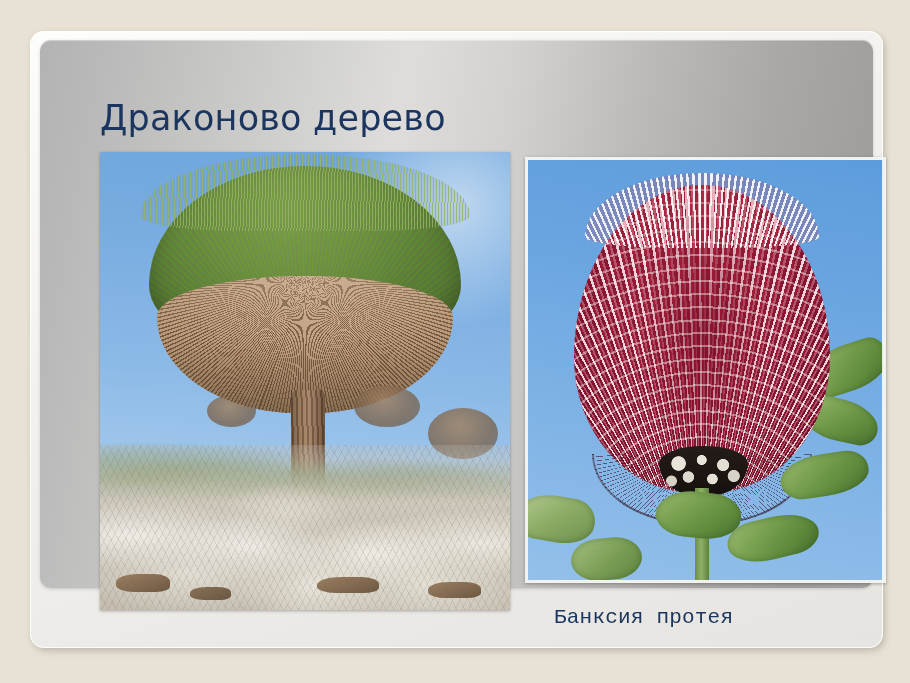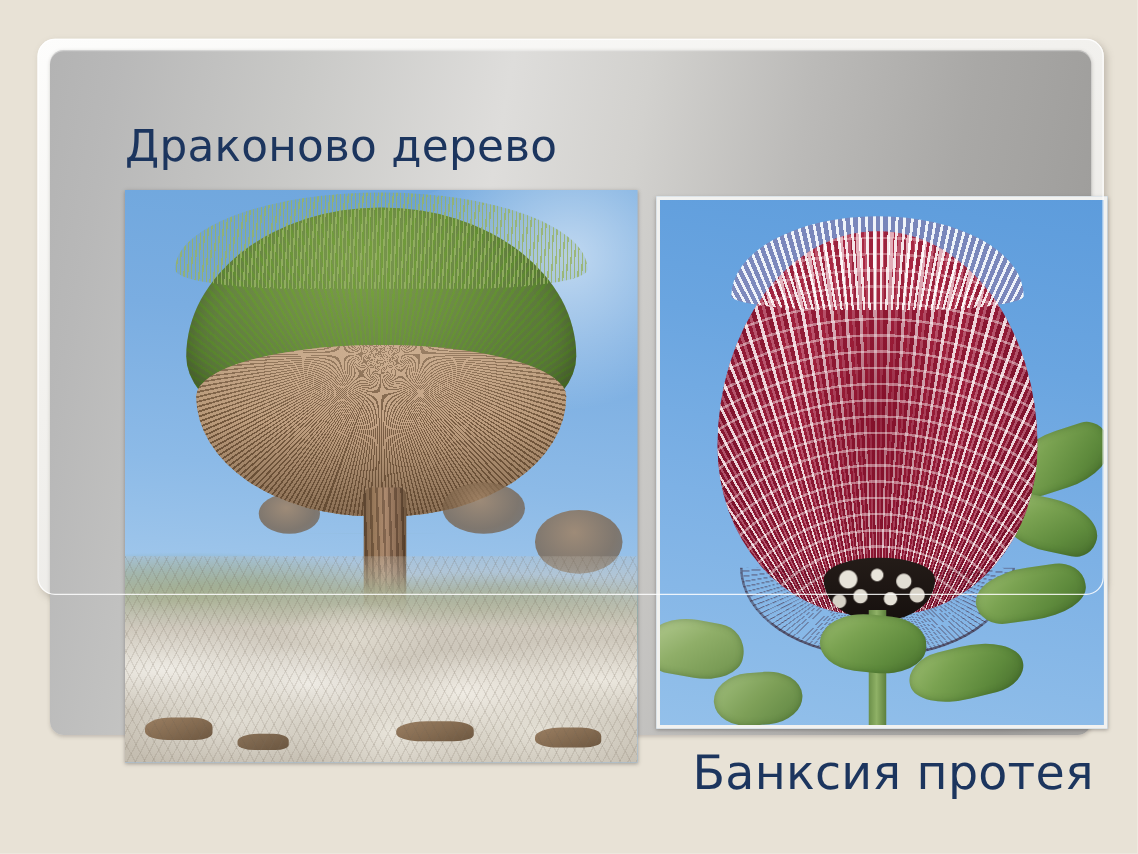--- a/index.html
+++ b/index.html
@@ -15,21 +15,21 @@
     font-family: "DejaVu Sans", "Liberation Sans", sans-serif;
     position: relative;
   }
 
   
   .slide-frame {
     position: absolute;
     left: 30px;
     top: 31px;
     width: 853px;
-    height: 445px;
+    height: 617px;
     background: linear-gradient(160deg, #fdfdfc 0%, #f2f1ee 40%, #e6e4e0 100%);
     border-radius: 14px;
     box-shadow: 2px 3px 6px rgba(120,112,100,0.35);
   }
 
   
   .slide-frame::after {
     content: "";
     position: absolute;
     left: 0; top: 0; right: 0; bottom: 0;
@@ -73,26 +73,27 @@
     letter-spacing: 0.2px;
     white-space: nowrap;
     z-index: 12;
   }
 
   
   .slide-caption {
     position: absolute;
     left: 524px;
     top: 567px;
-    font-size: 38px;
+    font-size: 21px;
     line-height: 40px;
     color: #1c355e;
     letter-spacing: 0.2px;
     white-space: nowrap;
     z-index: 14;
+    font-family: Liberation Mono, monospace;
   }
 
   
   .photo {
     position: absolute;
     overflow: hidden;
     background: #8fb7dd;
     box-shadow: 0 1px 3px rgba(60,55,50,0.4);
   }
 

